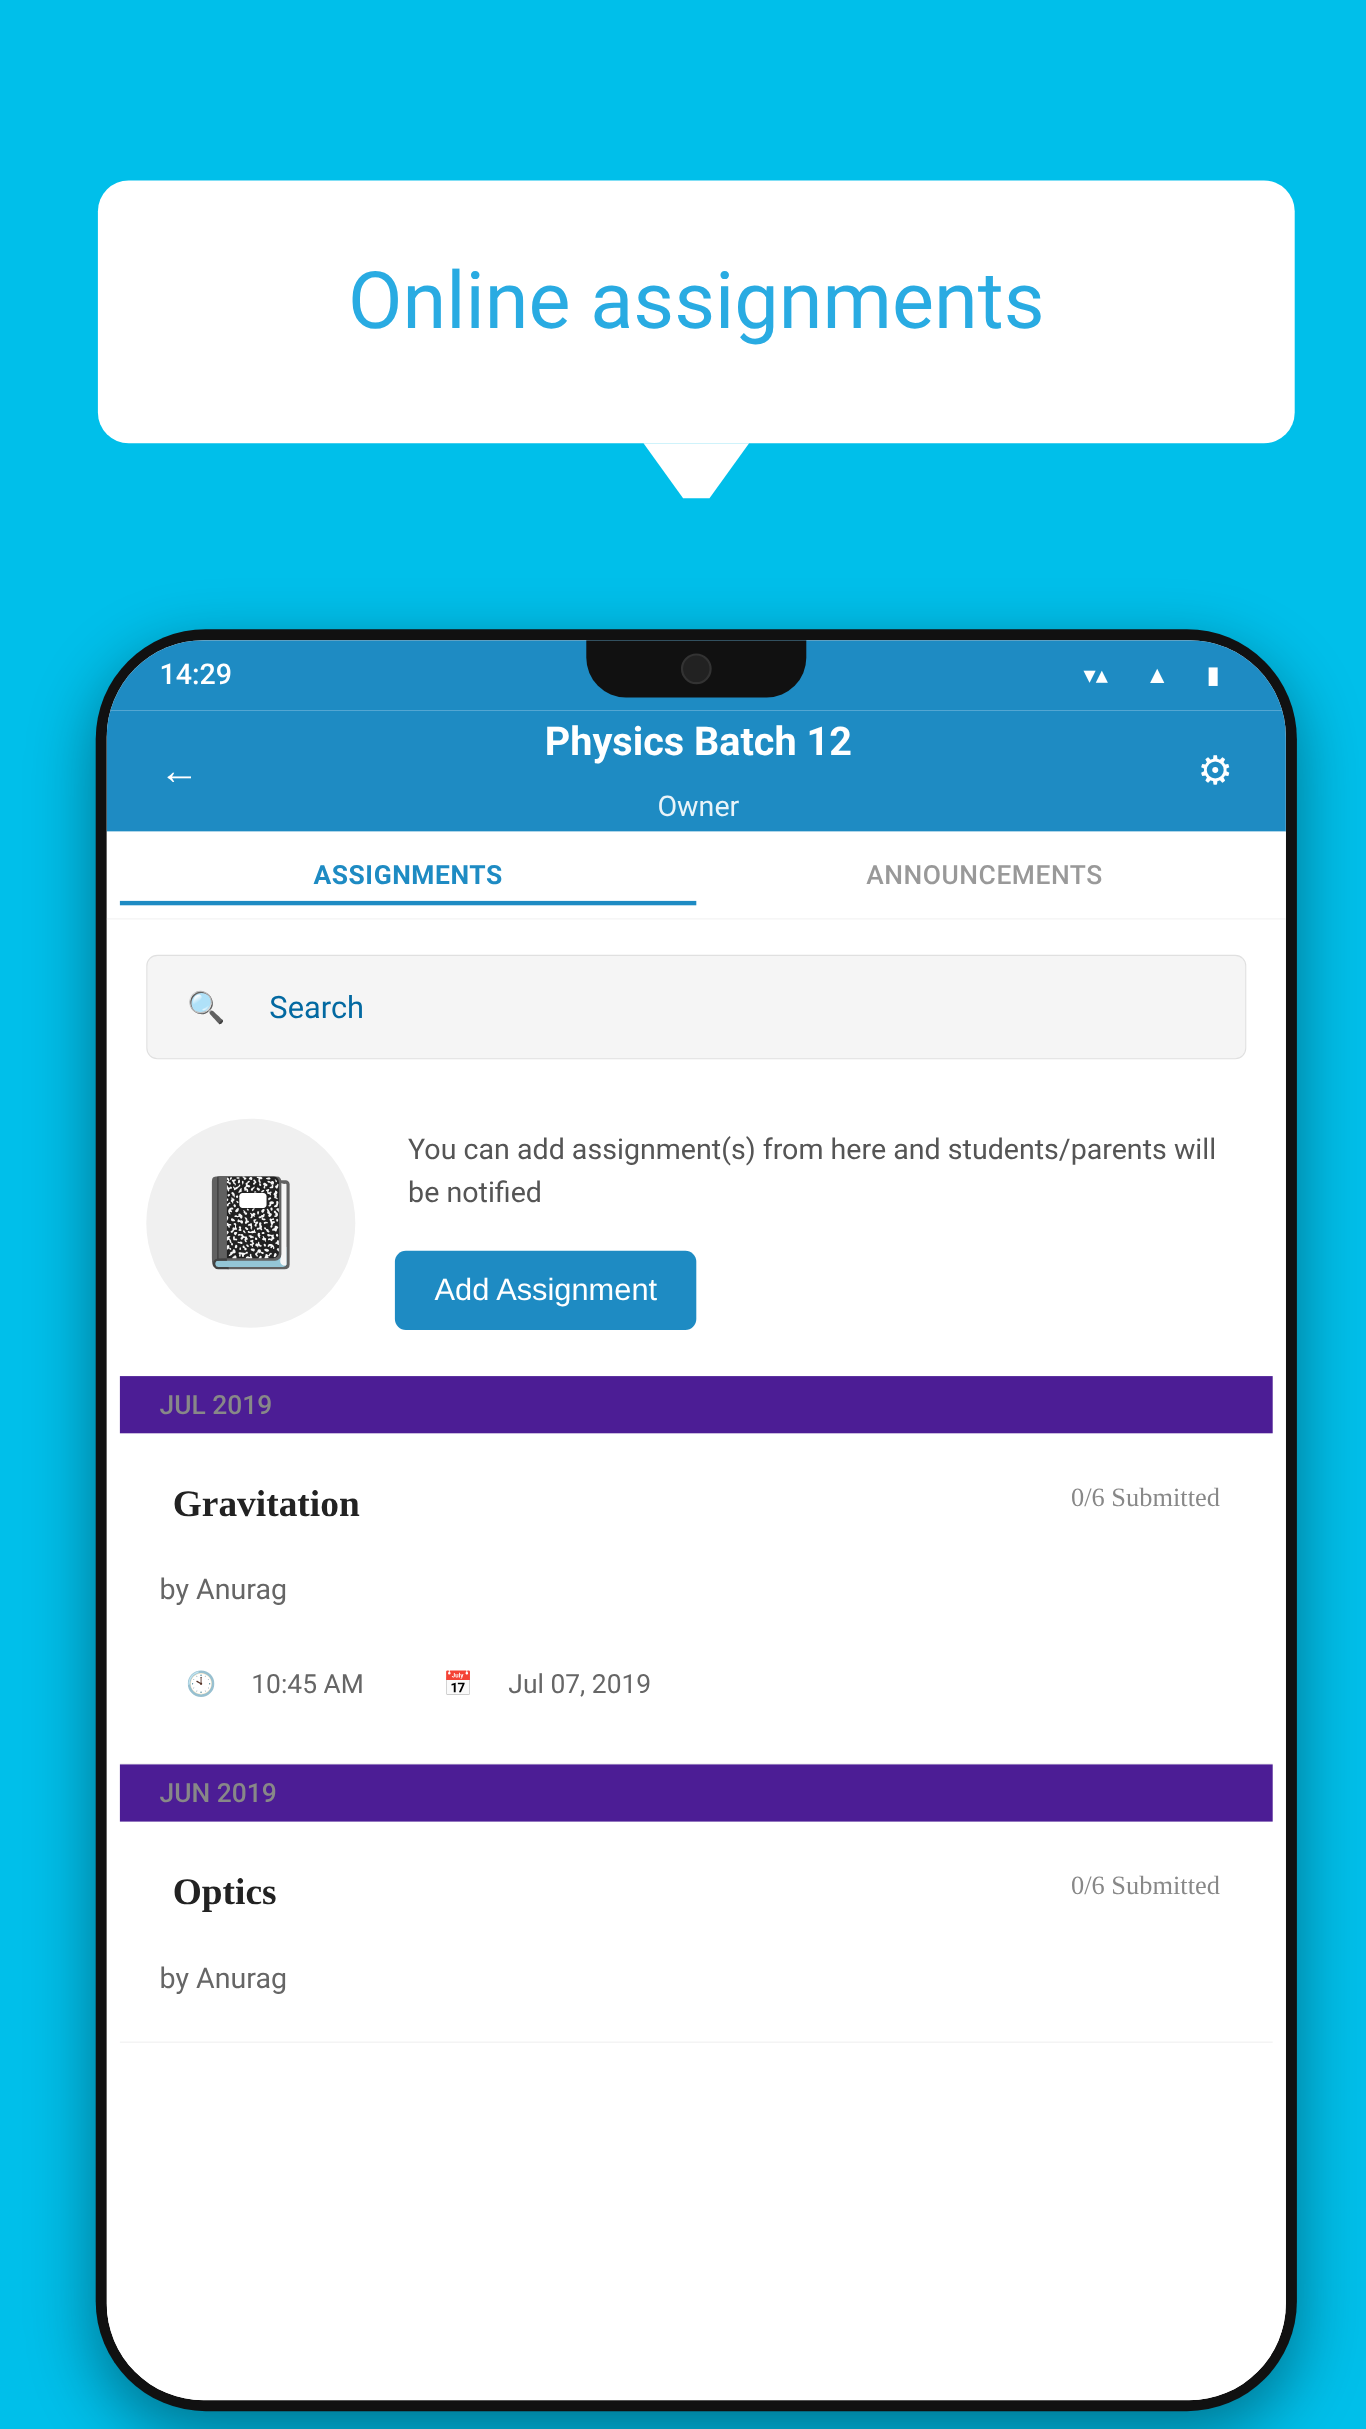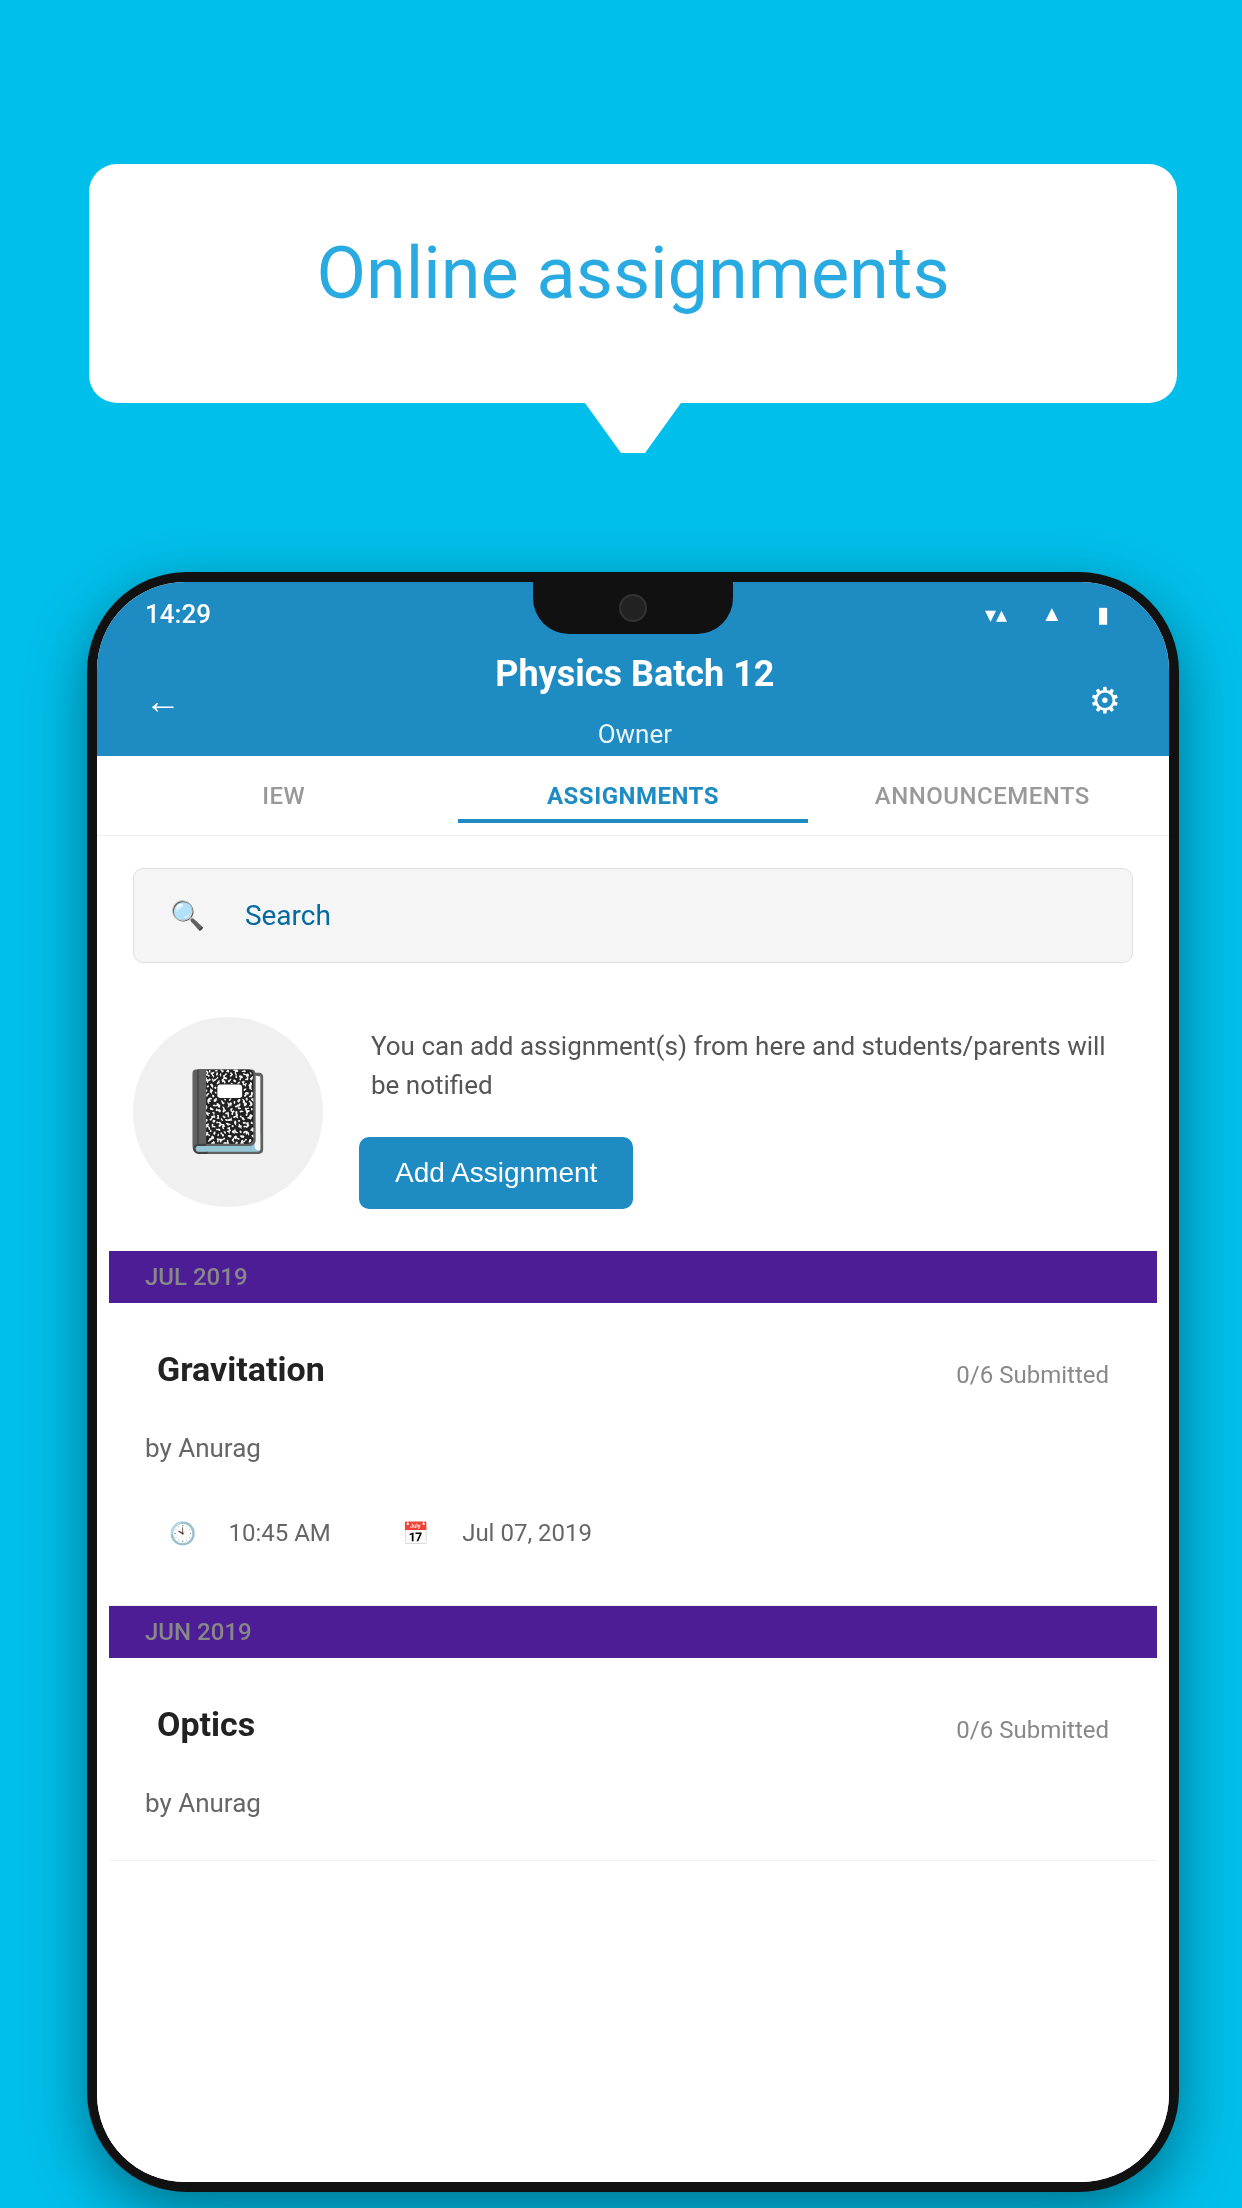--- a/index.html
+++ b/index.html
@@ -299,22 +299,23 @@
 
     
     .assignment-item {
       padding: 22px 24px;
       border-bottom: 1px solid #f0f0f0;
     }
 
     .assignment-header {
       display: flex;
       justify-content: space-between;
-      align-items: flex-end;
+      align-items: flex-start;
       margin-bottom: 8px;
+      font-family: Liberation Serif, serif;
     }
 
     .assignment-title {
       font-size: 34px;
       font-weight: 700;
       color: #222;
     }
 
     .assignment-submitted {
       font-size: 24px;
@@ -388,21 +389,20 @@
     <div class="app-header">
       <div class="header-back">←</div>
       <div class="header-center">
         <div class="header-title">Physics Batch 12</div>
         <div class="header-subtitle">Owner</div>
       </div>
       <div class="header-gear">⚙</div>
     </div>
 
     <div class="tabs-bar">
-      <div class="tab-item">IEW</div>
       <div class="tab-item active">ASSIGNMENTS</div>
       <div class="tab-item">ANNOUNCEMENTS</div>
     </div>
 
     <div class="phone-content">
 
       <div class="search-bar">
         <div class="search-icon-wrap">🔍</div>
         <div class="search-placeholder">Search</div>
       </div>

